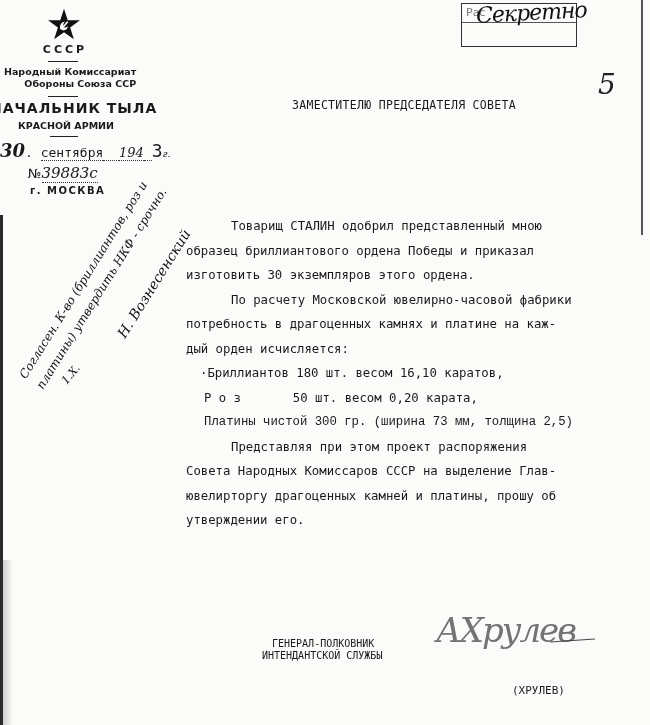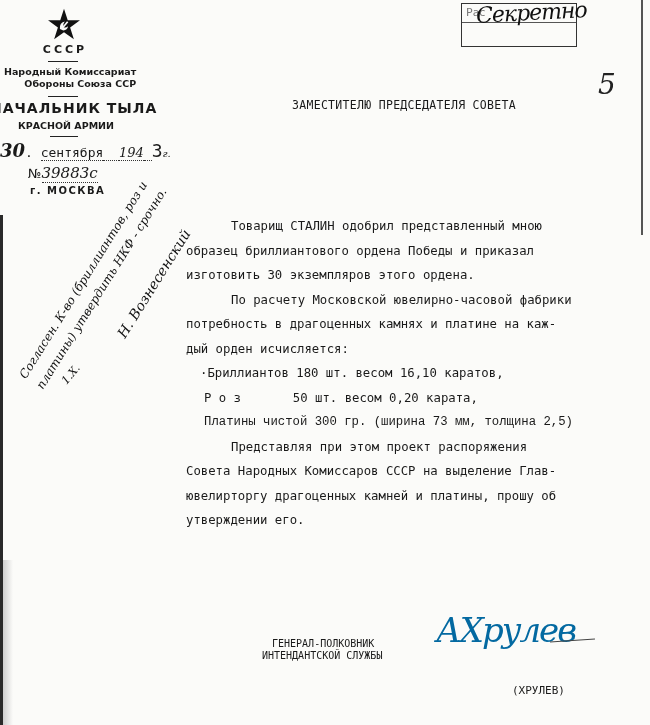--- a/index.html
+++ b/index.html
@@ -70,21 +70,21 @@
   .margin-date {
     position: absolute; left: 60px; top: 368px; transform: rotate(-50deg);
     font-family: "DejaVu Serif", serif; font-style: italic; font-size: 11px; color: #111;
   }
   
   .body-text { position: absolute; left: 186px; top: 214px; width: 460px; font-size: 12.3px; line-height: 24.5px; white-space: nowrap; }
   .body-text .ind { padding-left: 45px; }
   .body-text .ind2 { padding-left: 14px; }
   
   .rank { position: absolute; left: 262px; top: 638px; font-size: 10px; line-height: 12px; white-space: nowrap; }
-  .signature { position: absolute; left: 436px; top: 610px; font-family: "DejaVu Serif", serif; font-style: italic; font-size: 34px; color: #0369a1; white-space: nowrap; letter-spacing: -2px; }
+  .signature { position: absolute; left: 436px; top: 610px; font-family: "DejaVu Serif", serif; font-style: italic; font-size: 34px; color: #737373; white-space: nowrap; letter-spacing: -2px; }
   .sig-tail { position: absolute; left: 550px; top: 640px; width: 45px; height: 1px; background: #444; transform: rotate(-4deg); }
   .name { position: absolute; left: 512px; top: 684px; font-size: 11px; white-space: nowrap; }
 </style>
 </head>
 <body>
 
 <div class="page">
   <div class="left-edge"></div>
   <div class="left-shadow"></div>
   <div class="right-edge"></div>

